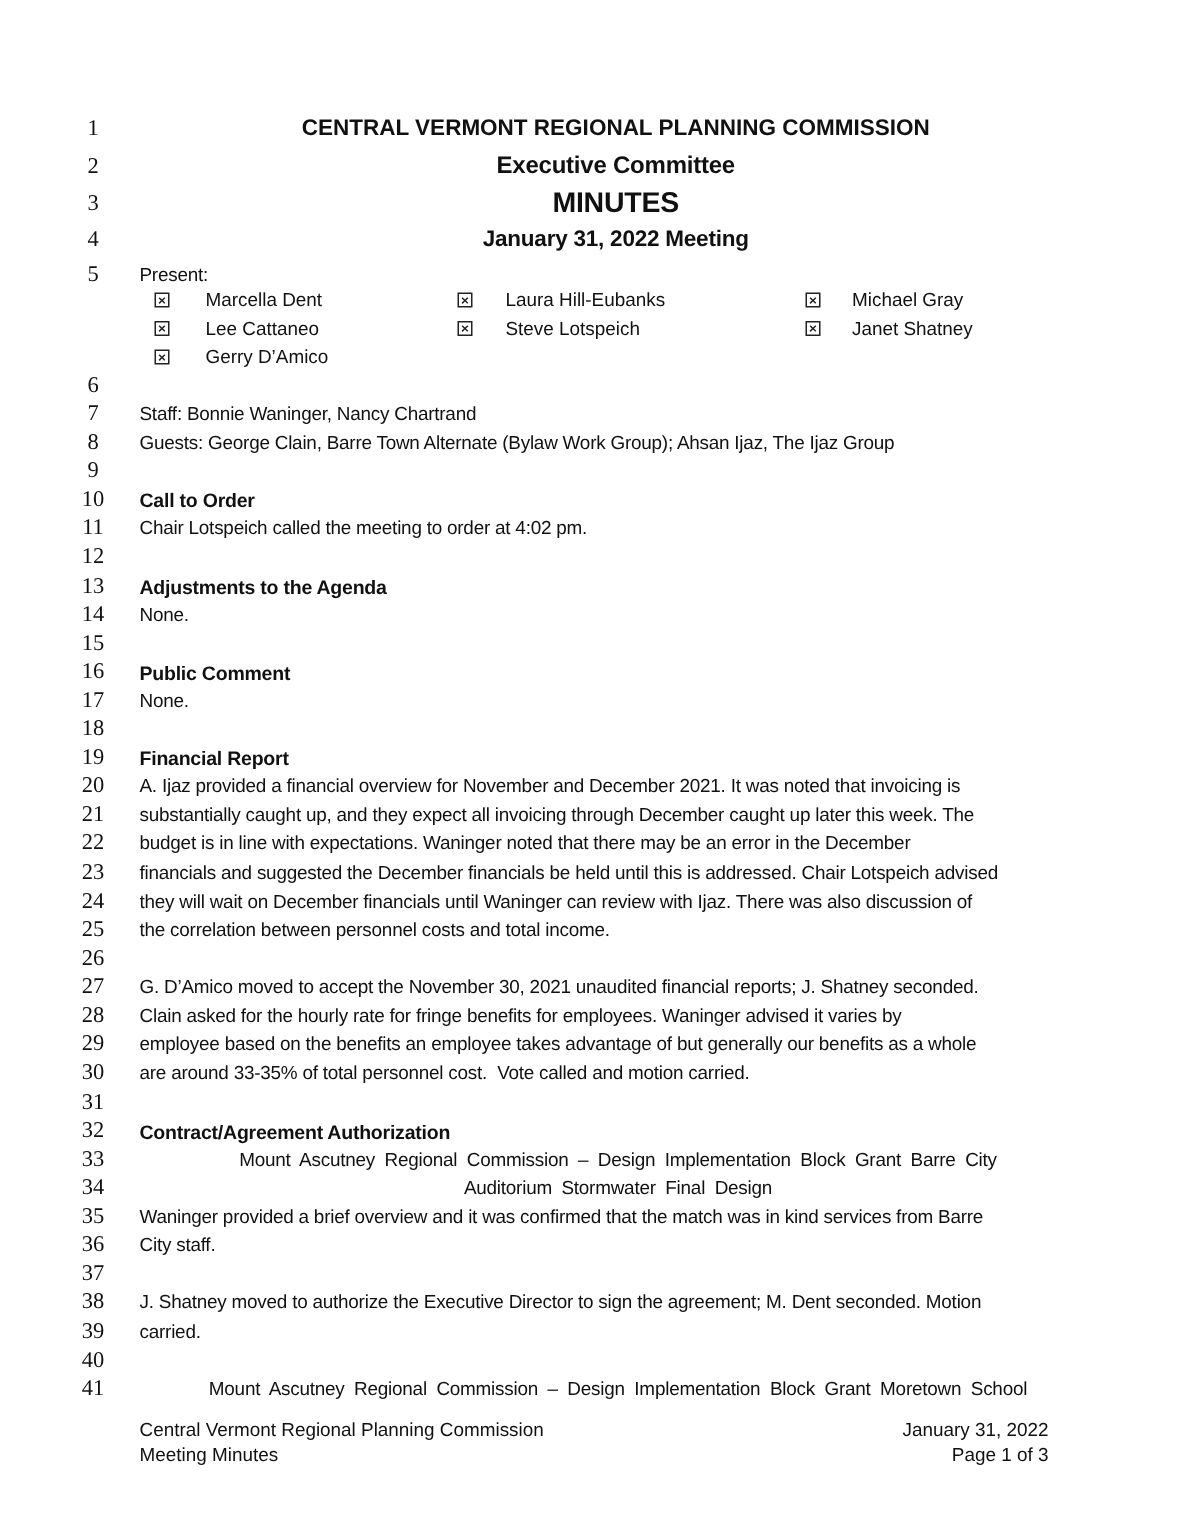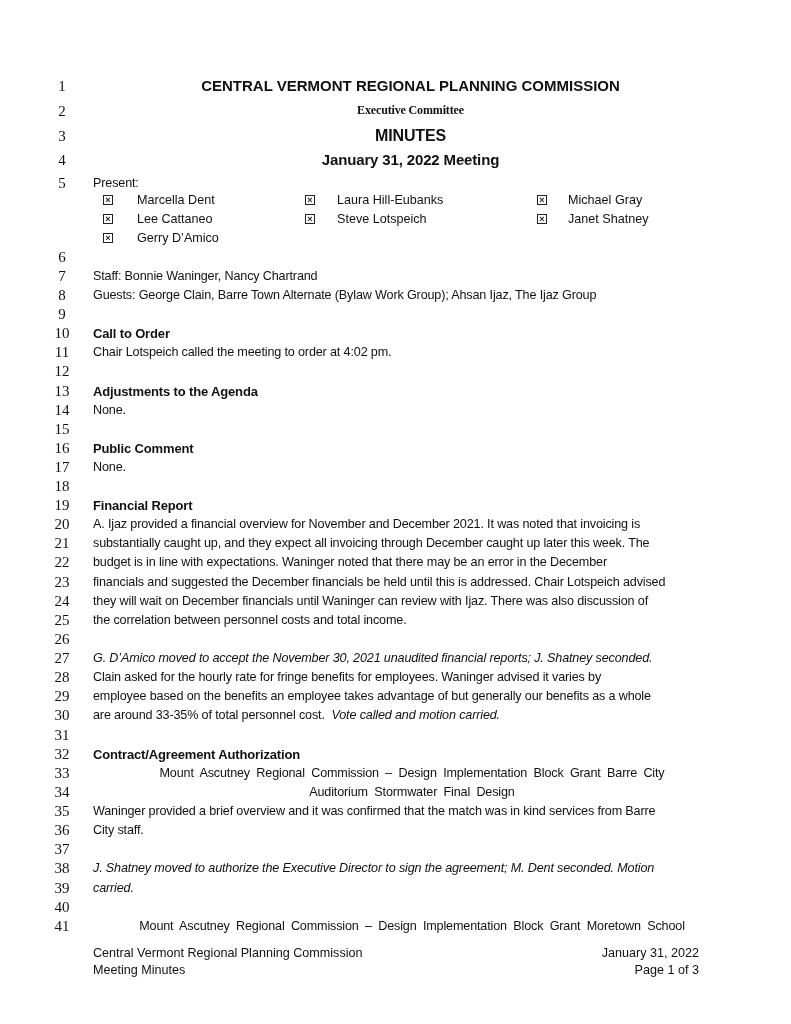--- a/index.html
+++ b/index.html
@@ -4,25 +4,25 @@
 <style>
   html, body { margin: 0; padding: 0; background: #ffffff; }
   body { width: 791px; height: 1024px; position: relative; overflow: hidden;
          font-family: "Liberation Sans", "DejaVu Sans", sans-serif; color: #111; }
   .page { position: absolute; left: 0; top: 0; width: 791px; height: 1024px; background: #fff; }
   .ln { position: absolute; left: 52px; width: 20px; text-align: center;
         font-family: "Liberation Serif", "DejaVu Serif", serif; font-size: 15px; color: #111; line-height: 19px; }
   .row { position: absolute; left: 93px; right: 60px; font-size: 12.6px; line-height: 19px; white-space: nowrap; letter-spacing: -0.15px; }
   .center { left: 90px; right: 60px; text-align: center; font-weight: bold; }
   .t1 { font-size: 15px; letter-spacing: 0; }
-  .t2 { font-size: 12px; font-family: Liberation Serif, serif; }
-  .t3 { font-size: 16px; }
+  .t2 { font-size: 16px; }
+  .t3 { font-size: 19px; }
   .t4 { font-size: 15px; }
   .head { font-weight: bold; font-size: 13px; }
-  .ital { font-style: italic; }
+  .ital { }
   .ul { word-spacing: 3px; text-align: center; }
   .cb { position: absolute; width: 10px; height: 10px; border: 1.5px solid #222; box-sizing: border-box;
         background: #fff; display: flex; align-items: center; justify-content: center; font-size: 9px;
         line-height: 8px; font-weight: bold; color: #222; }
   .pname { position: absolute; font-size: 12.6px; line-height: 19px; white-space: nowrap; }
   .footer { position: absolute; font-size: 12.6px; line-height: 17px; white-space: nowrap; }
 </style>
 </head>
 <body>
 

